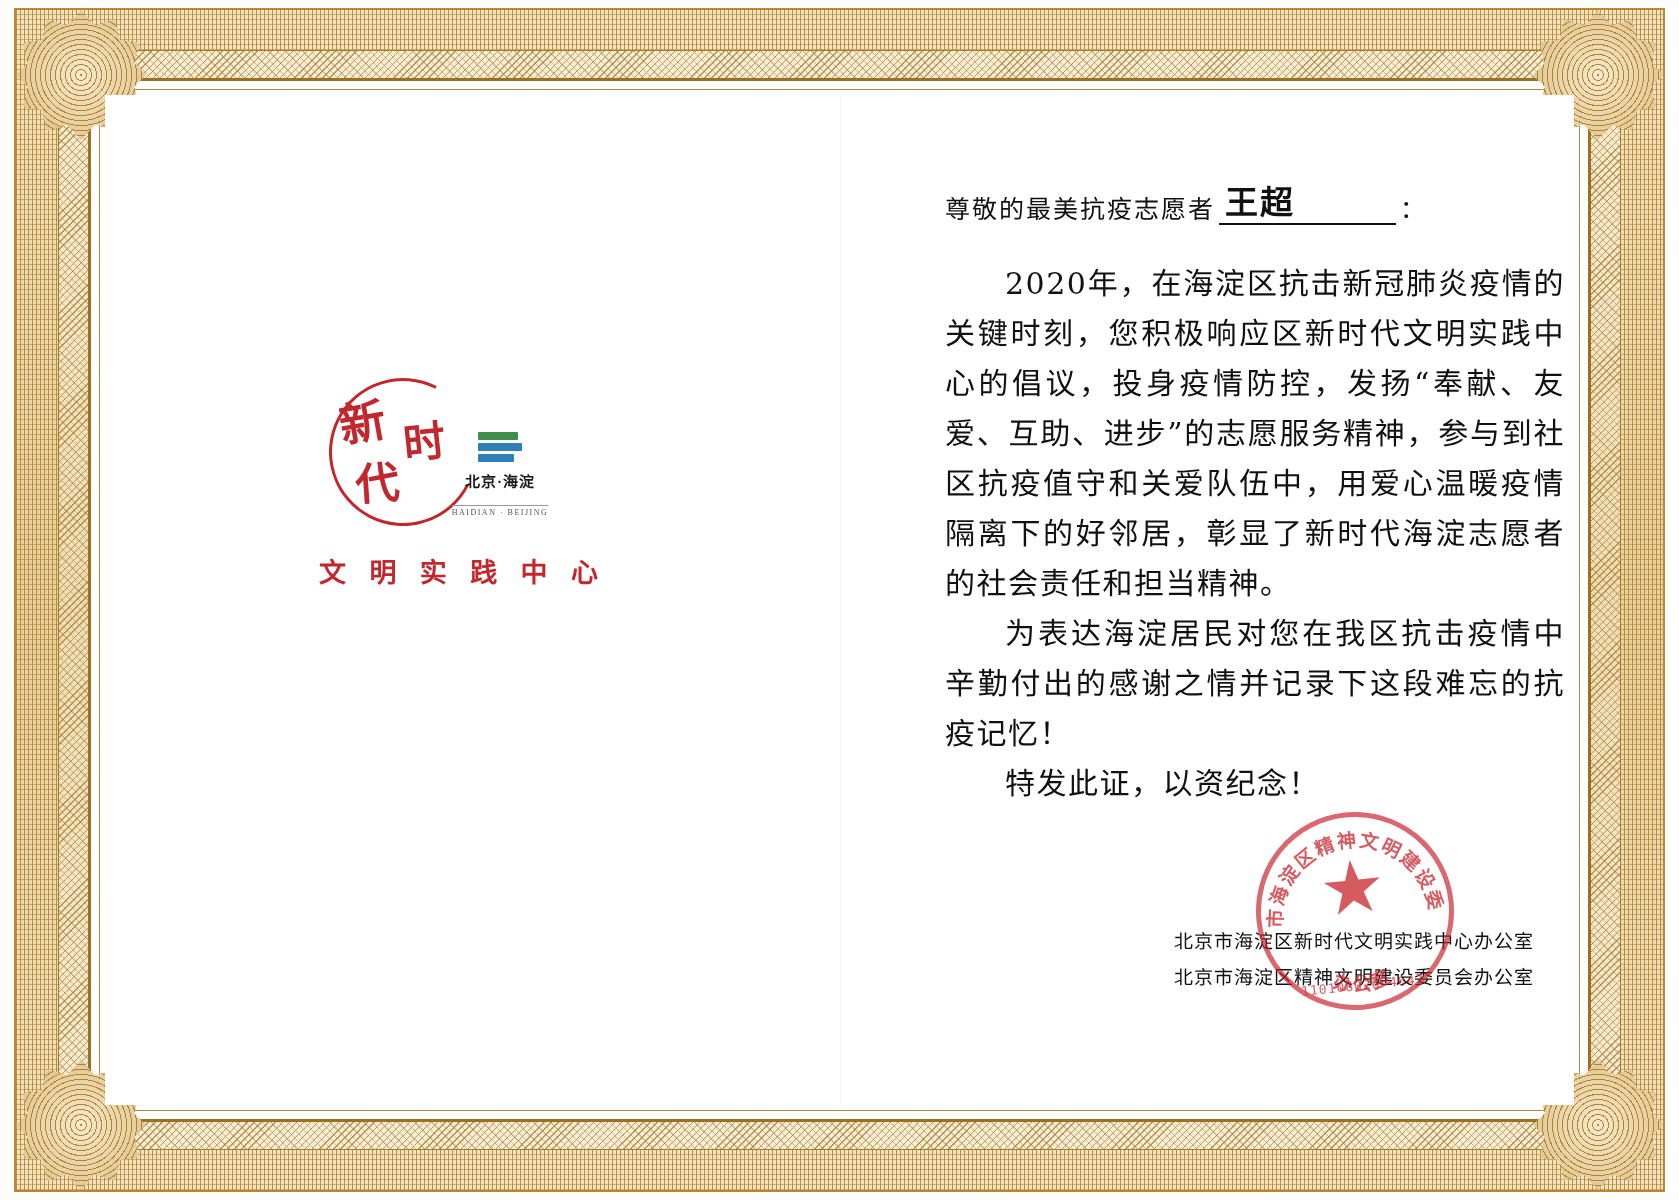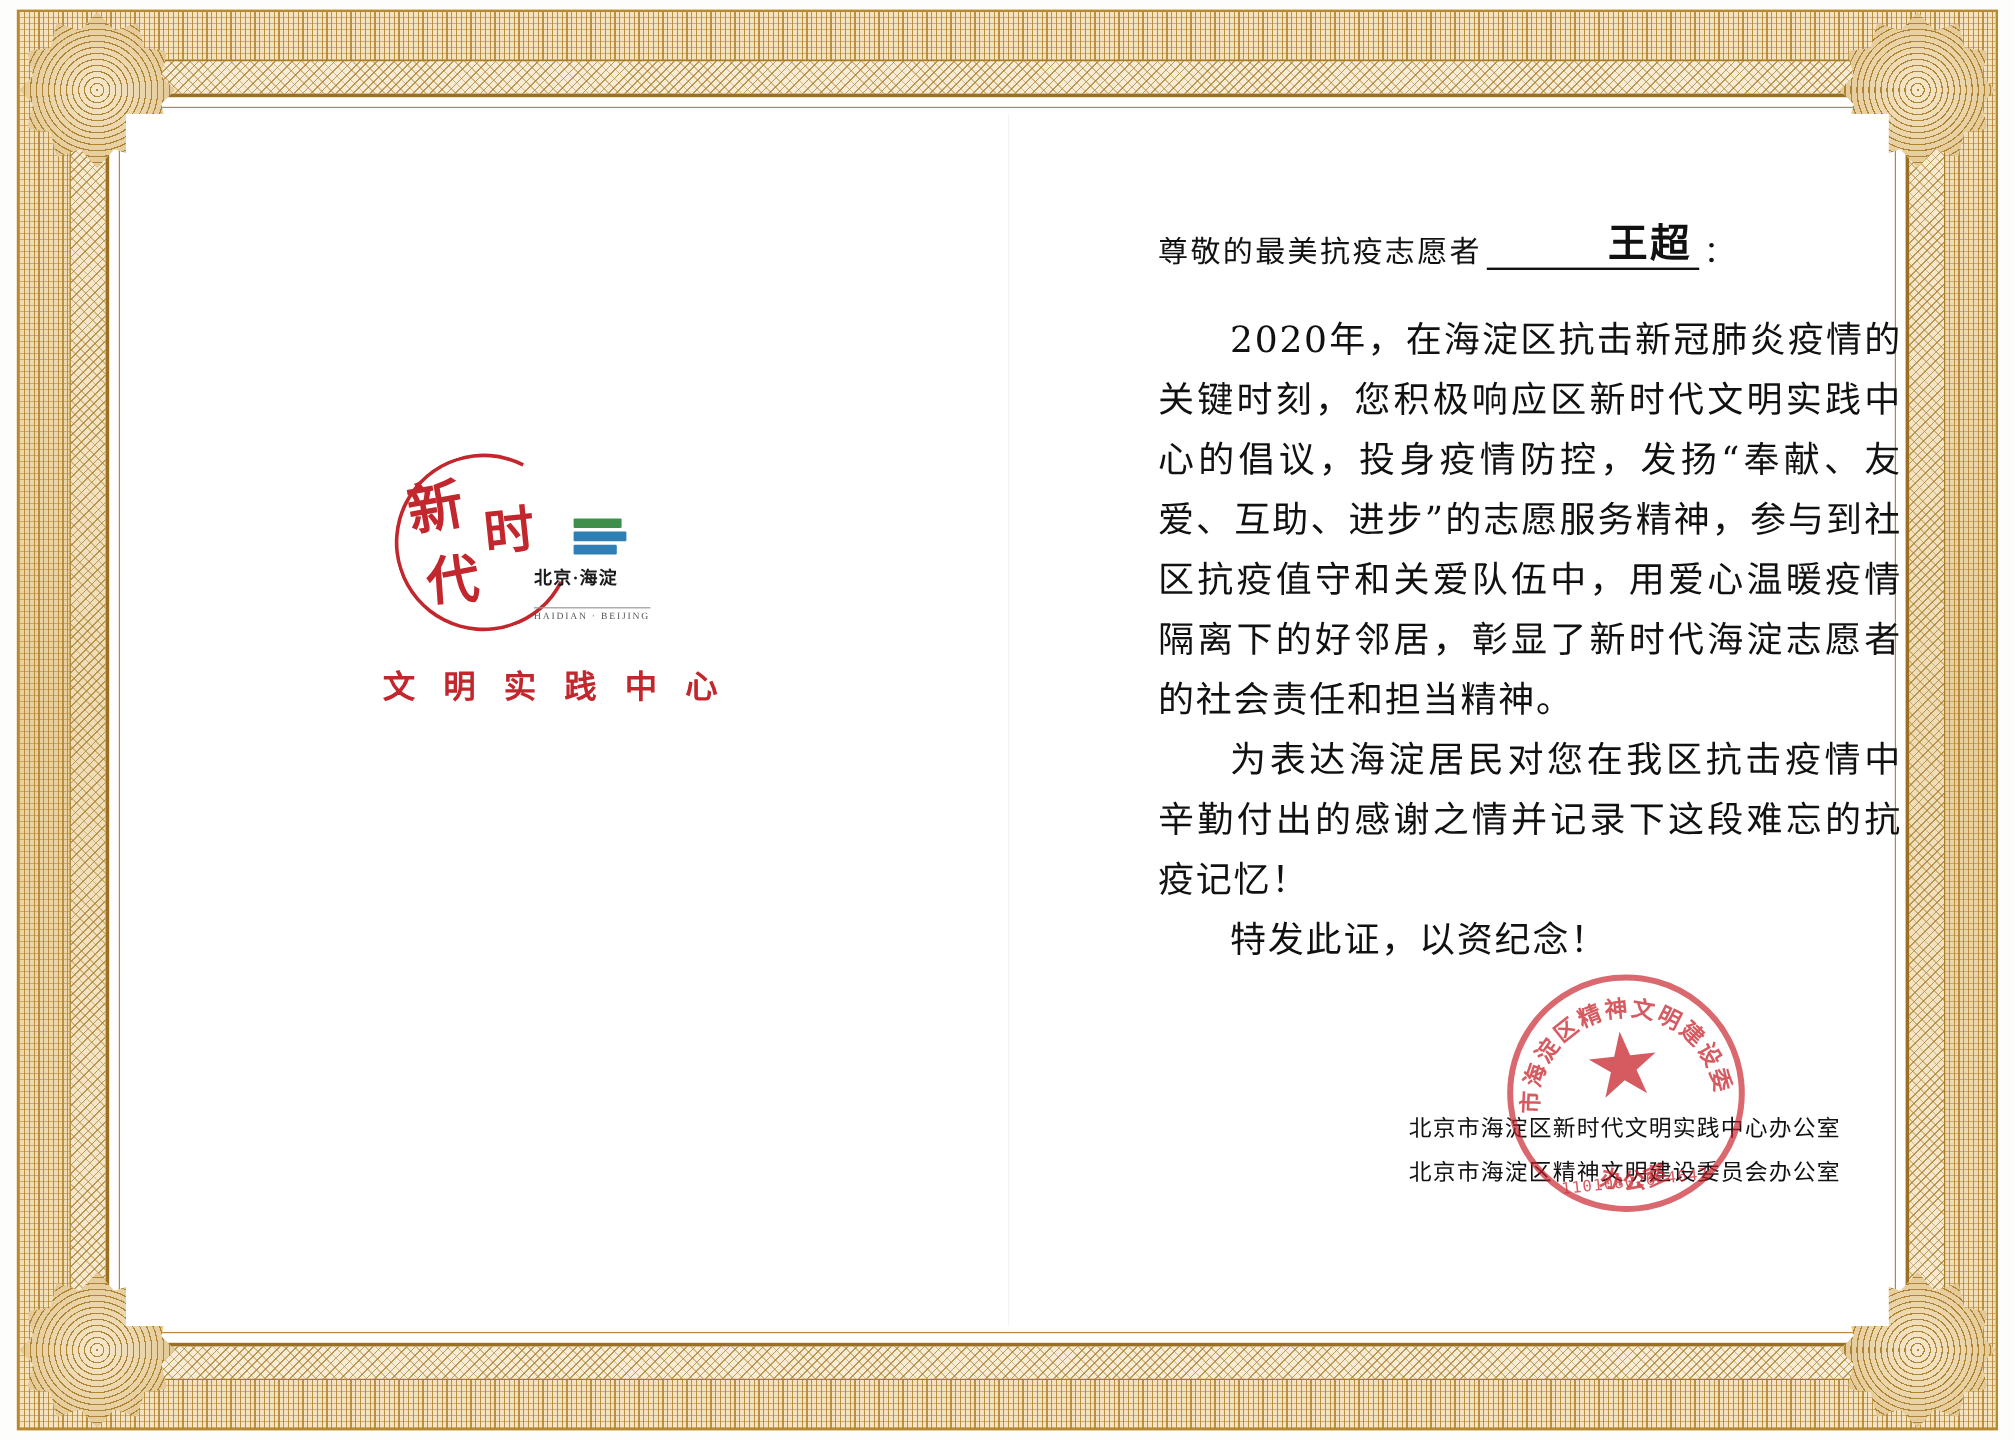--- a/index.html
+++ b/index.html
@@ -195,21 +195,21 @@
     font-weight: bold;
     color: #c1272d;
     transform: rotate(-4deg);
     font-family: "DejaVu Serif", serif;
   }
   .haidian-block {
     position: absolute;
     left: 120px;
     top: 62px;
     width: 110px;
-    text-align: left;
+    text-align: center;
   }
   .hd-icon {
     width: 44px;
     height: 34px;
     margin: 0 auto 4px auto;
     position: relative;
   }
   .hd-icon .bar {
     position: absolute;
     left: 0;
@@ -242,37 +242,37 @@
     letter-spacing: 7px;
     color: #c1272d;
     font-weight: bold;
     font-family: "DejaVu Serif", serif;
     text-align: right;
   }
 
   
   .text-panel {
     position: absolute;
-    left: 860px;
+    left: 840px;
     top: 90px;
     width: 620px;
     color: #111;
   }
   .salutation {
     font-size: 25px;
     letter-spacing: 2px;
     white-space: nowrap;
     display: flex;
     align-items: flex-end;
     font-family: "DejaVu Serif", serif;
   }
   .salutation .name {
     display: inline-block;
     min-width: 165px;
-    text-align: right;
+    text-align: left;
     border-bottom: 2px solid #111;
     font-size: 33px;
     font-weight: bold;
     font-family: "DejaVu Sans", sans-serif;
     padding: 0 6px 2px 6px;
     margin: 0 4px;
     line-height: 1.1;
   }
   .salutation .colon {
     font-size: 25px;

